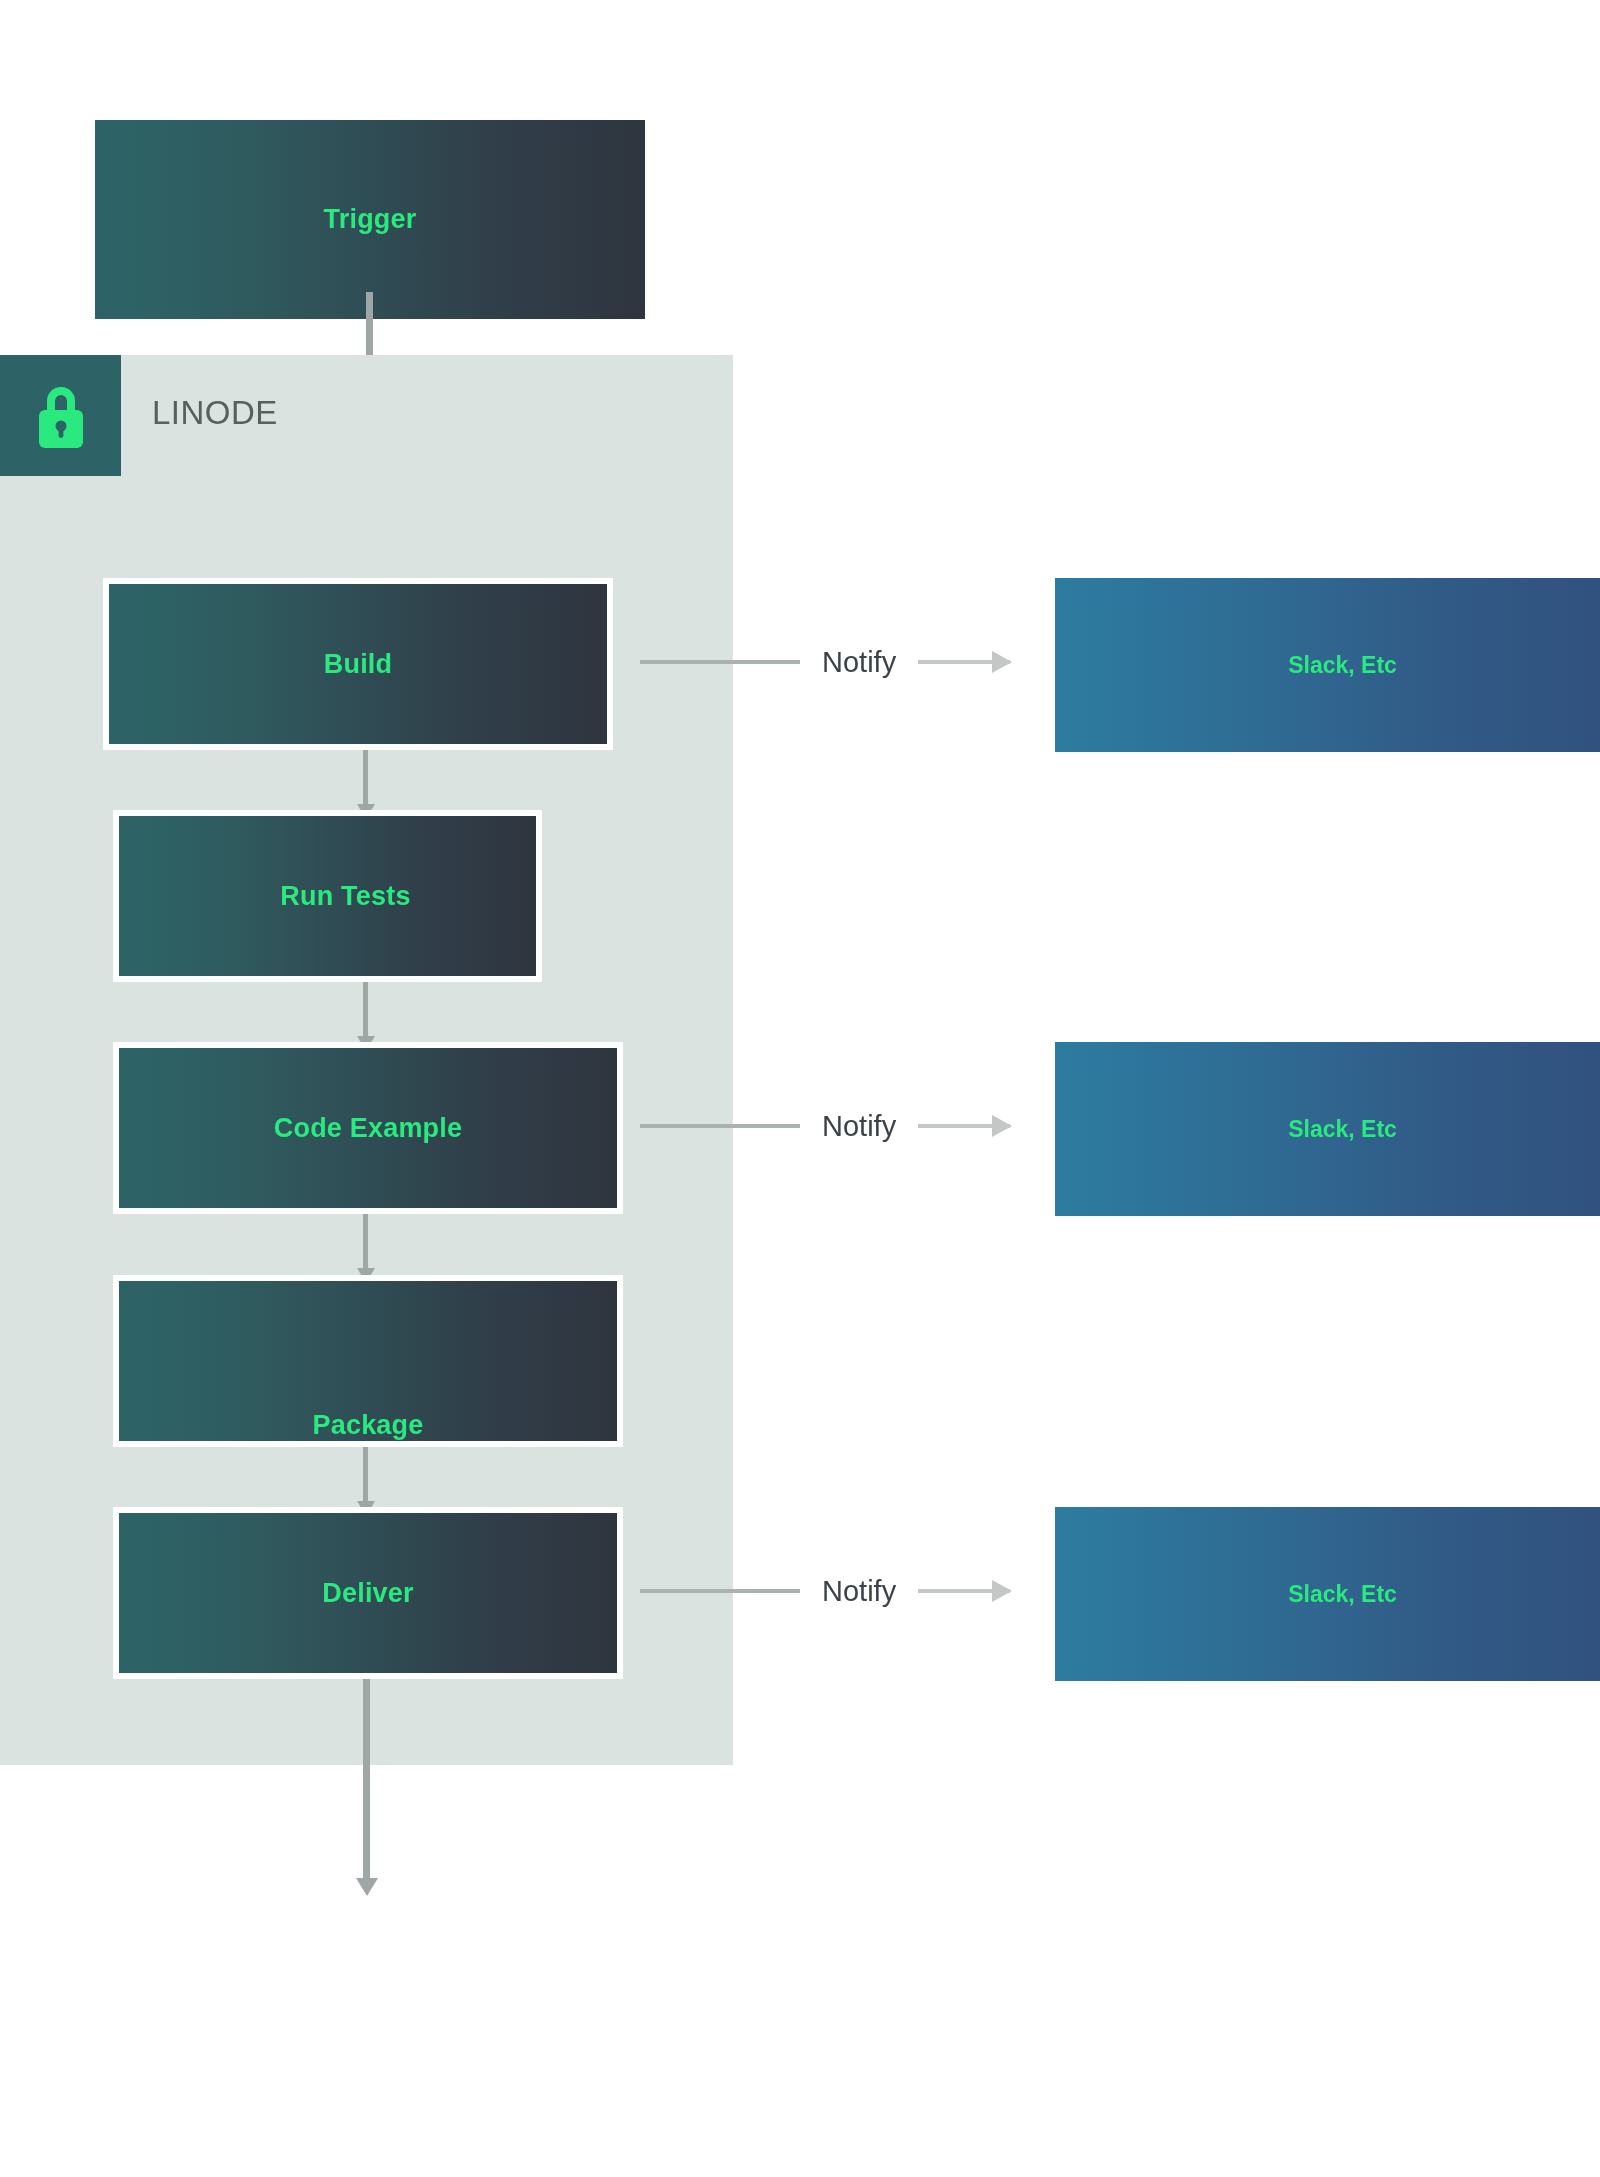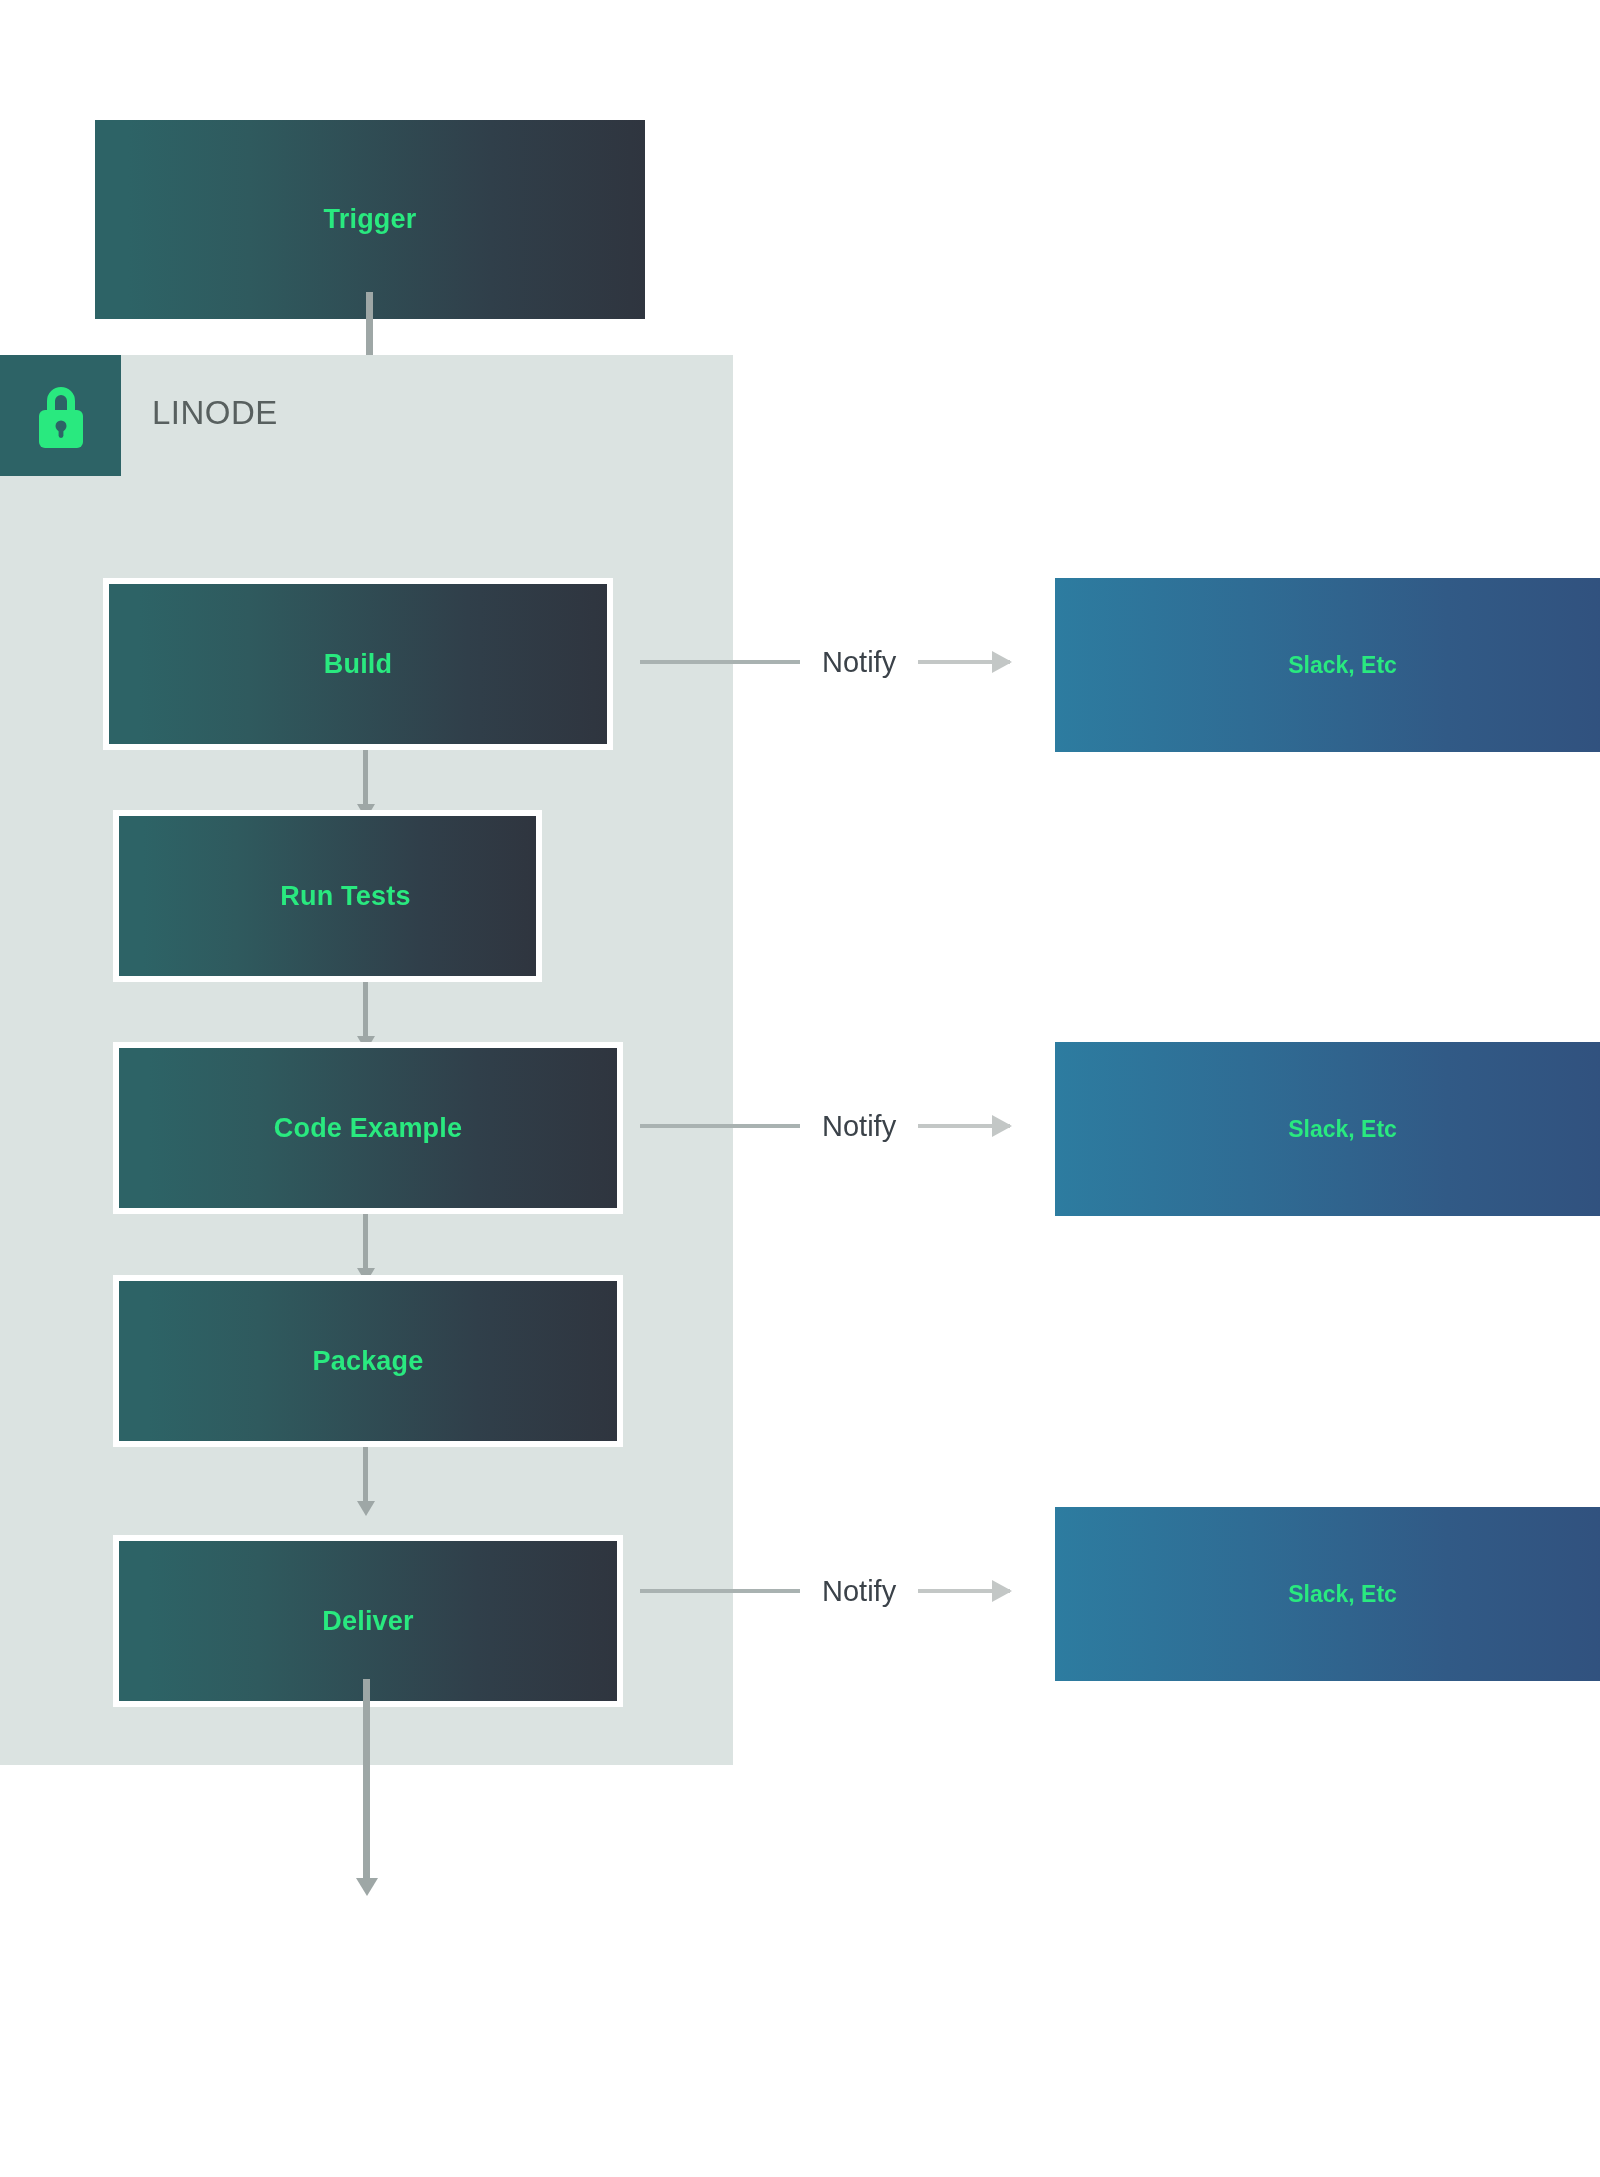--- a/index.html
+++ b/index.html
@@ -220,28 +220,28 @@
       <span class="head"></span>
     </div>
 
   <div class="stage-box stage-framed" style="left:113px; top:1042px; width:510px; height:172px;">
     <span class="stage-label">Code Example</span>
   </div>
   <div class="flow-arrow thin" style="left:363px; top:1214px; width:5px; height:55px;">
       <span class="head"></span>
     </div>
 
-  <div class="stage-box stage-framed" style="left:113px; top:1275px; width:510px; height:172px;">
+  <div class="stage-box stage-framed" style="left:113px; top:1275px; width:510px; height:172px;align-items:flex-end;">
     <span class="stage-label">Package</span>
   </div>
   <div class="flow-arrow thin" style="left:363px; top:1447px; width:5px; height:55px;">
       <span class="head"></span>
     </div>
 
-  <div class="stage-box stage-framed" style="left:113px; top:1507px; width:510px; height:172px;margin-top:28px;">
+  <div class="stage-box stage-framed" style="left:113px; top:1507px; width:510px; height:172px;">
     <span class="stage-label">Deliver</span>
   </div>
 
   <div class="flow-arrow" style="left:363px; top:1679px; width:7px; height:200px;">
     <span class="head"></span>
   </div>
 
   <div class="notify-row" style="left:640px; top:642px;">
     <span class="notify-line"></span>
     <span class="notify-label">Notify</span>

